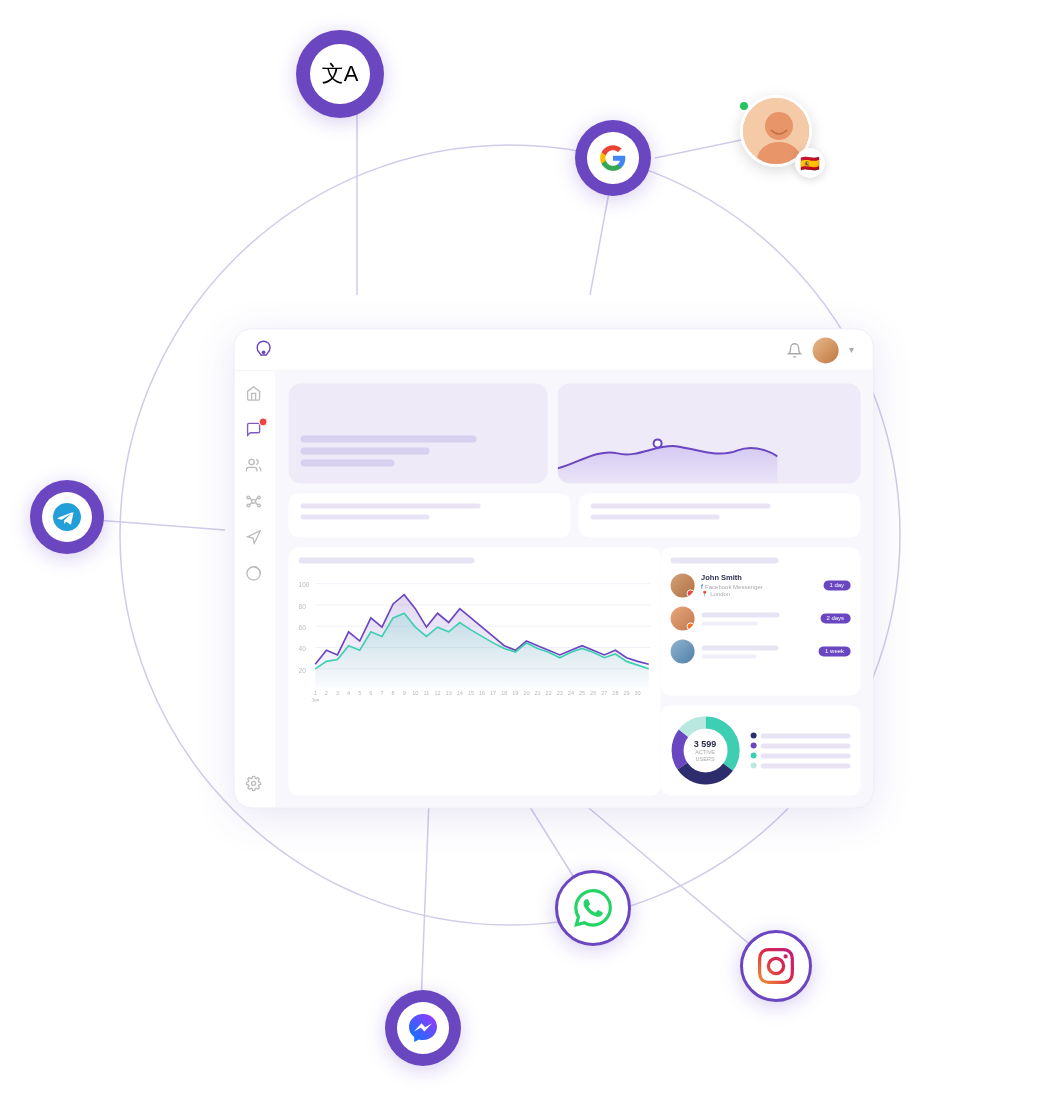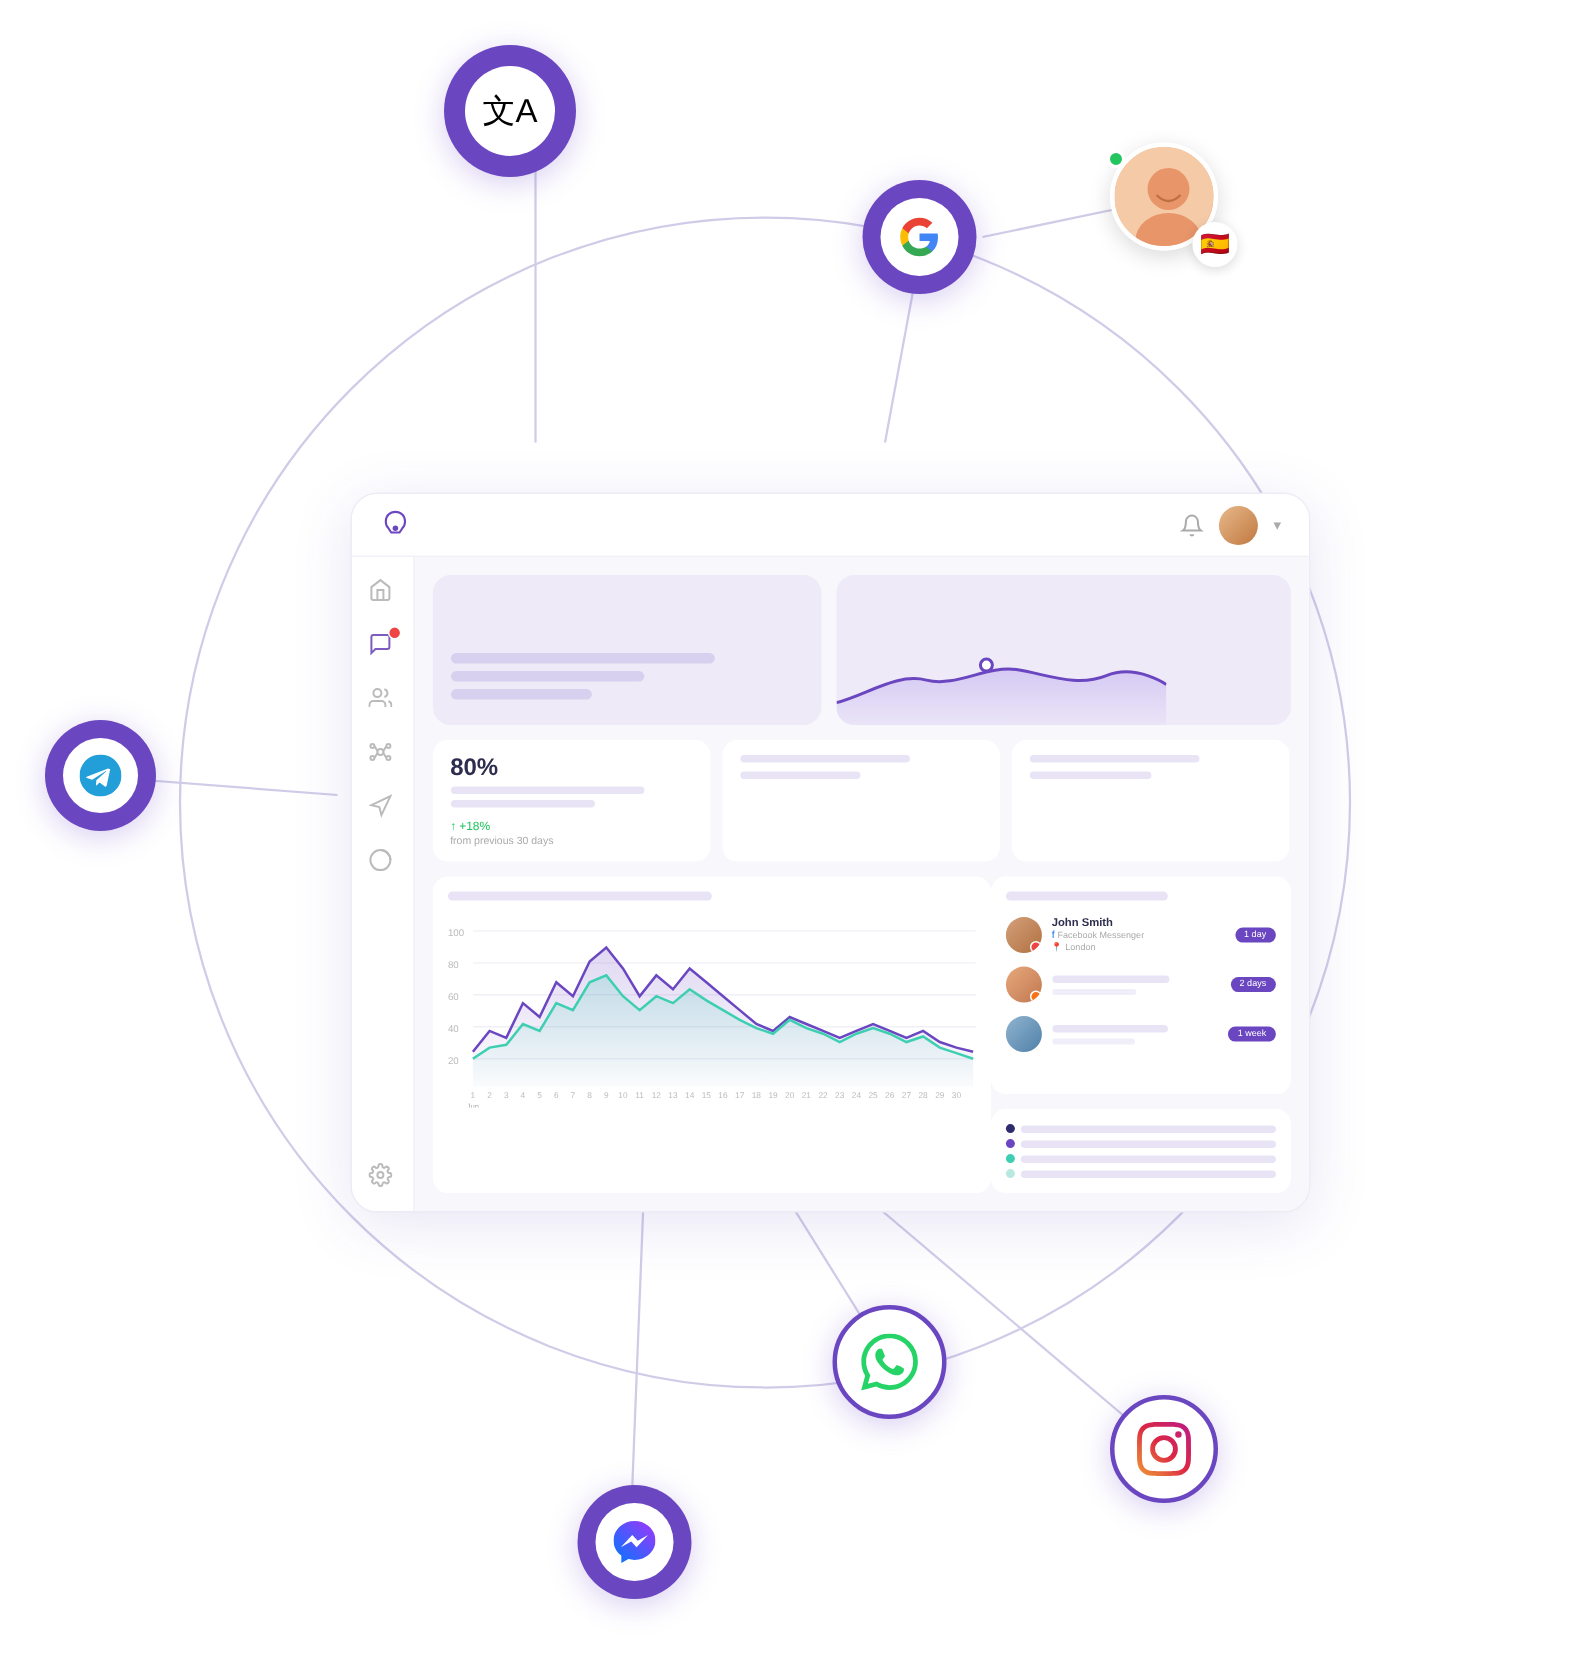--- a/index.html
+++ b/index.html
@@ -627,30 +627,20 @@
                 </linearGradient>
               </defs>
               <path d="M0,40 C20,35 40,20 60,25 C80,30 100,15 120,18 C140,21 160,30 180,22 C200,14 220,28 220,28 L220,55 L0,55 Z" fill="url(#mg1)"></path>
               <path d="M0,40 C20,35 40,20 60,25 C80,30 100,15 120,18 C140,21 160,30 180,22 C200,14 220,28 220,28" fill="none" stroke="#6b46c1" stroke-width="2"></path>
               <circle cx="100" cy="15" r="4" fill="#fff" stroke="#6b46c1" stroke-width="2"></circle>
             </svg>
           </div>
         </div>
 
         <div class="dash-stats-row">
-          <div class="stat-card">
-            <div class="stat-value">80%</div>
-            <div class="stat-sub"></div>
-            <div class="stat-sub2"></div>
-            <div class="stat-change">
-              <span>↑</span>
-                <span>+18%</span>
-            </div>
-            <div class="stat-footer">from previous 30 days</div>
-          </div>
           <div class="stat-card">
             <div class="stat-sub" style="width:70%;margin-bottom:6px;"></div>
             <div class="stat-sub2" style="width:50%;"></div>
           </div>
           <div class="stat-card">
             <div class="stat-sub" style="width:70%;margin-bottom:6px;"></div>
             <div class="stat-sub2" style="width:50%;"></div>
           </div>
         </div>
 
@@ -764,20 +754,38 @@
                 </div>
                 <div class="conv-info">
                   <div style="height:5px;background:#e8e4f5;border-radius:3px;width:70%;margin-bottom:4px;"></div>
                   <div style="height:4px;background:#f0eef8;border-radius:3px;width:50%;"></div>
                 </div>
                 <div class="conv-badge">1 week</div>
               </div>
             </div>
 
             <div class="donut-card">
+              <div class="donut-wrapper">
+                <svg width="70" height="70" viewBox="0 0 70 70">
+
+                  <circle cx="35" cy="35" r="28" fill="none" stroke="#e8e4f5" stroke-width="12"></circle>
+
+                  <circle cx="35" cy="35" r="28" fill="none" stroke="#3ecfb2" stroke-width="12" stroke-dasharray="61.9 176" stroke-dashoffset="0" transform="rotate(-90 35 35)"></circle>
+
+                  <circle cx="35" cy="35" r="28" fill="none" stroke="#2d2d6e" stroke-width="12" stroke-dasharray="53.1 185" stroke-dashoffset="-61.9" transform="rotate(-90 35 35)"></circle>
+
+                  <circle cx="35" cy="35" r="28" fill="none" stroke="#6b46c1" stroke-width="12" stroke-dasharray="35.2 202" stroke-dashoffset="-115" transform="rotate(-90 35 35)"></circle>
+
+                  <circle cx="35" cy="35" r="28" fill="none" stroke="#b8e8df" stroke-width="12" stroke-dasharray="26.5 211" stroke-dashoffset="-150.2" transform="rotate(-90 35 35)"></circle>
+                </svg>
+                <div class="donut-center">
+                  <span class="donut-value">3 599</span>
+                  <span class="donut-label">ACTIVE USERS</span>
+                </div>
+              </div>
               <div class="donut-legend">
                 <div class="legend-item">
                   <div class="legend-dot" style="background:#2d2d6e;"></div>
                   <div class="legend-bar"></div>
                 </div>
                 <div class="legend-item">
                   <div class="legend-dot" style="background:#6b46c1;"></div>
                   <div class="legend-bar" style="width:50%;"></div>
                 </div>
                 <div class="legend-item">

